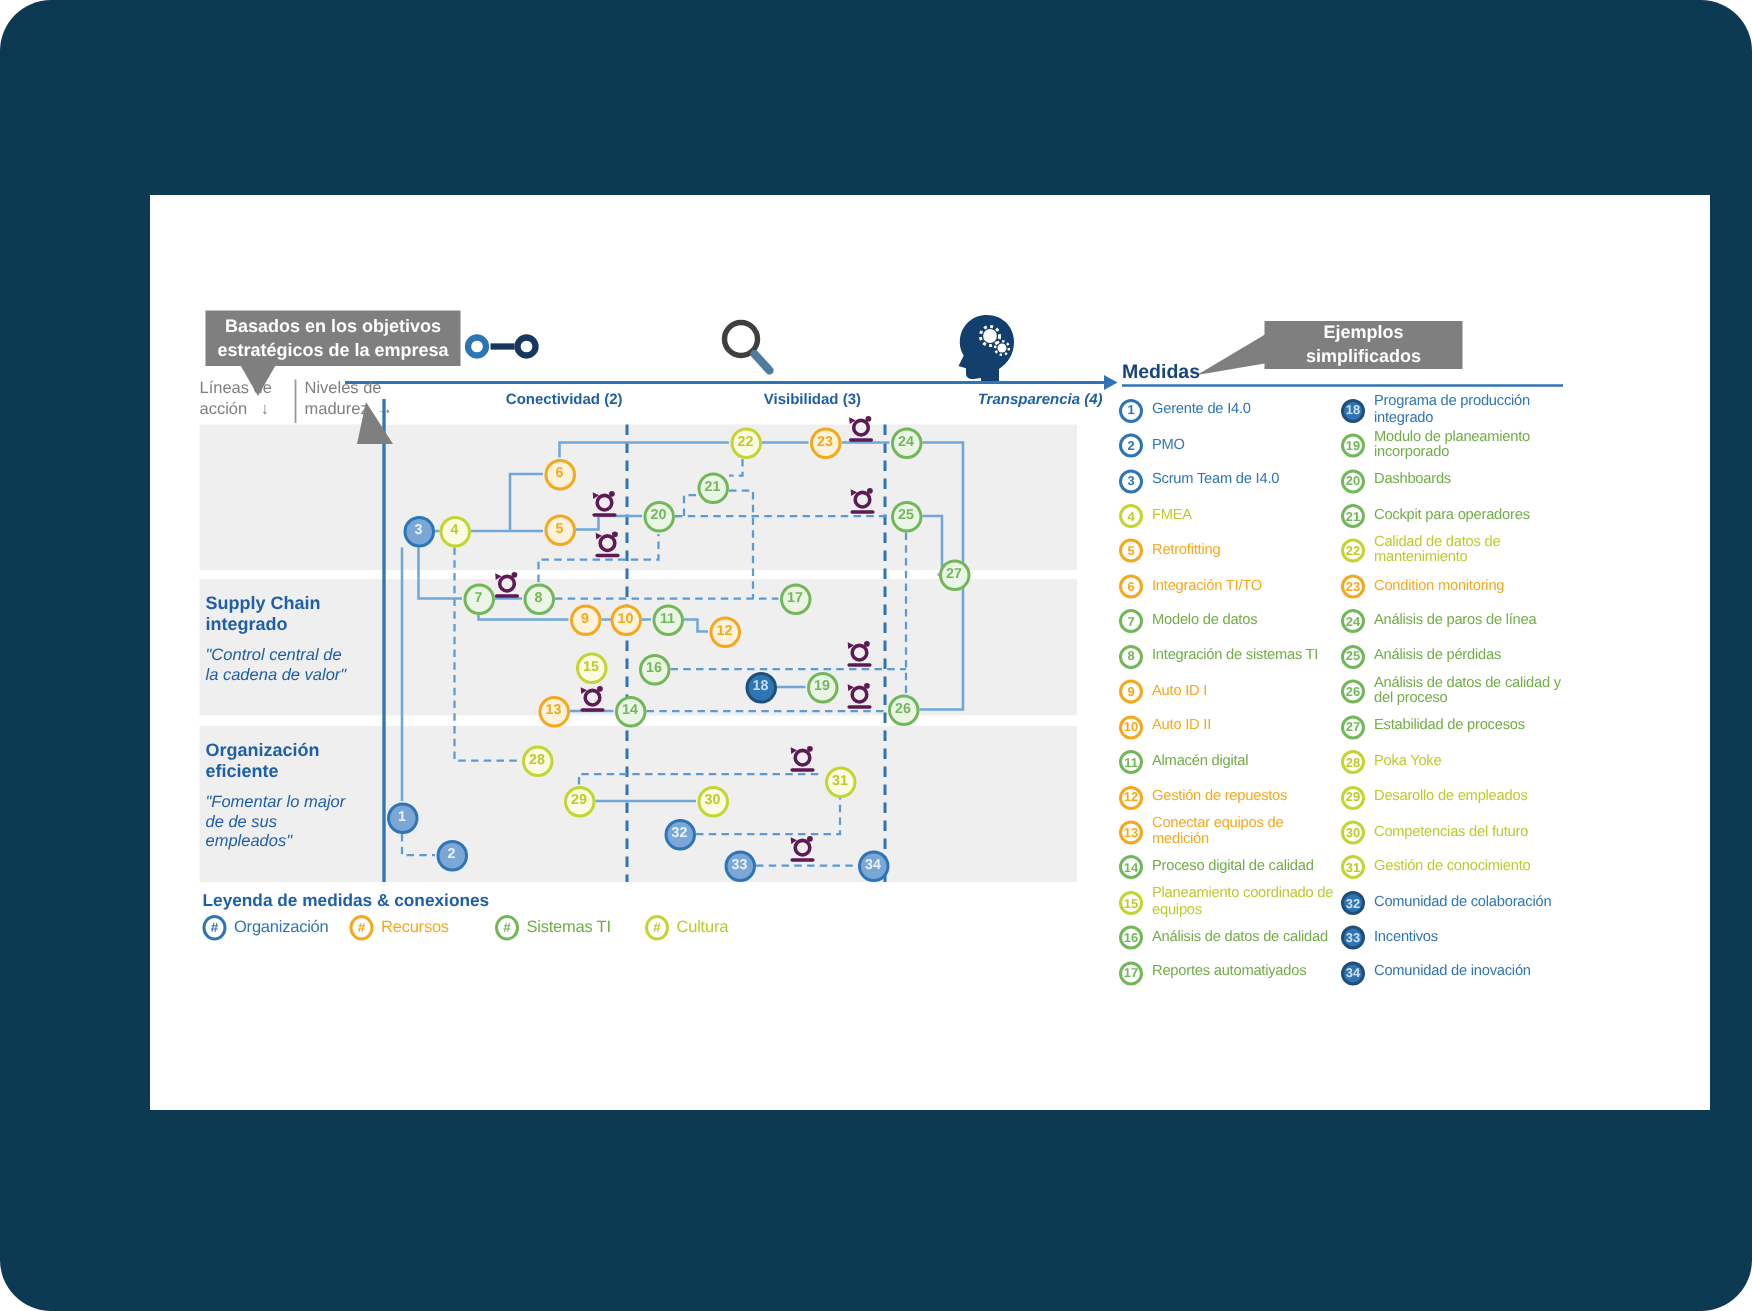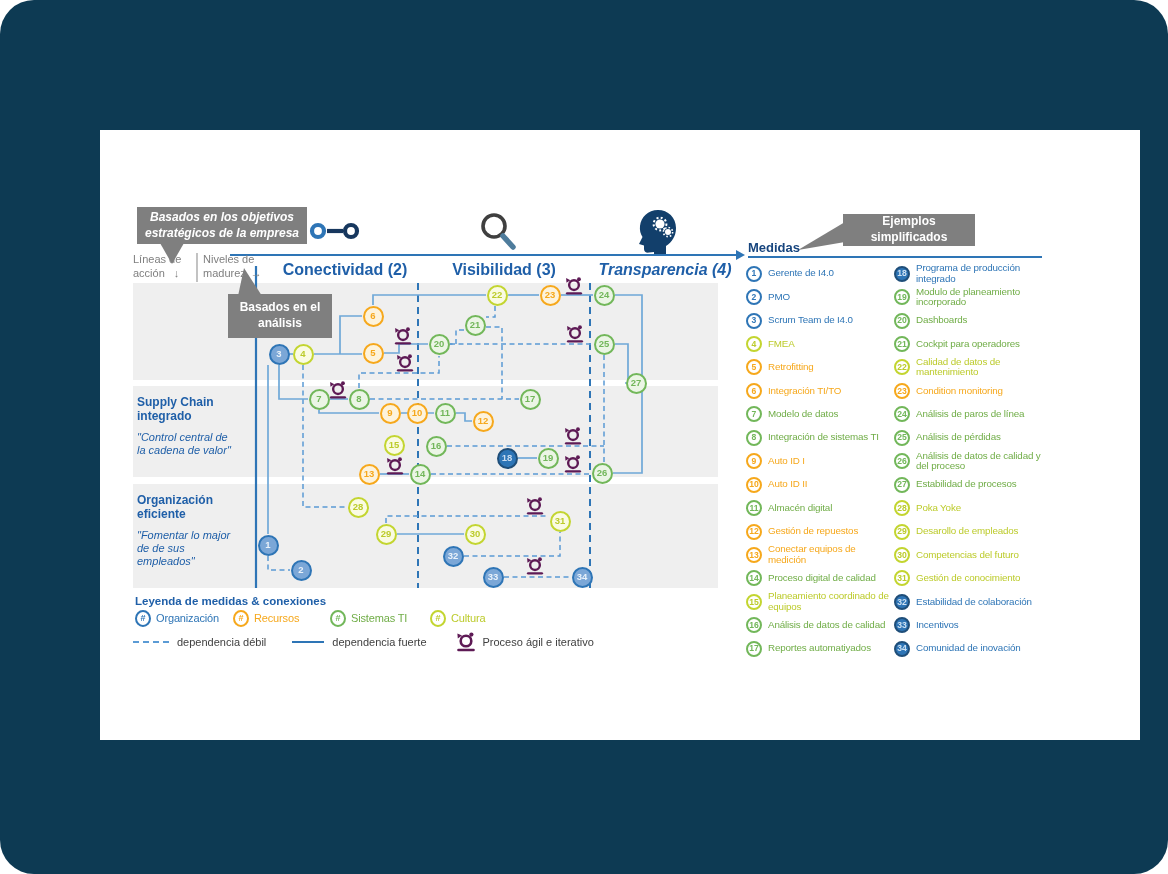--- a/index.html
+++ b/index.html
@@ -15,21 +15,21 @@
         border:2.4px solid;display:flex;align-items:center;justify-content:center;
         font-size:9.5px;font-weight:bold;z-index:3;line-height:1;}
   .node.org{background:#7ba7d7;border-color:#2e75b6;color:#eaf2fa;}
   .node.org18{background:#2e75b6;border-color:#1f4e79;color:#c9dcf0;}
   .node.rec{background:#fdf3dc;border-color:#f6a81c;color:#f6a81c;}
   .node.sys{background:#ebf5e5;border-color:#72b75a;color:#72b75a;}
   .node.cul{background:#fafbe3;border-color:#c3d530;color:#bccb2b;}
   .callout{position:absolute;background:#7f7f7f;color:#ffffff;font-weight:bold;font-size:12px;
            display:flex;align-items:center;justify-content:center;text-align:center;
            line-height:1.3;z-index:4;padding:2px 6px;box-sizing:border-box;}
-  .colhead{position:absolute;color:#1f5fa8;font-weight:bold;font-size:16px;text-align:center;z-index:4;}
+  .colhead{position:absolute;color:#1f5fa8;font-weight:bold;font-size:10px;text-align:right;z-index:4;}
   .axislabel{position:absolute;color:#7f7f7f;font-size:11px;line-height:1.25;z-index:4;}
   .rowlabel{position:absolute;width:96px;z-index:4;}
   .rowlabel .rt{color:#1f5fa8;font-weight:bold;font-size:12px;line-height:1.2;}
   .rowlabel .rq{color:#1f5fa8;font-style:italic;font-size:11px;line-height:1.18;margin-top:7px;}
   #medidas-title{position:absolute;left:748px;top:240px;color:#17457e;font-weight:bold;font-size:13px;z-index:4;}
   .m-col{position:absolute;top:262px;width:150px;display:flex;flex-direction:column;z-index:4;}
   #measures-col-a{left:746px;}
   #measures-col-b{left:894px;width:156px;}
   .m-row{height:23.45px;display:flex;align-items:center;}
   .m-circle{flex:0 0 16px;width:16px;height:16px;border-radius:50%;box-sizing:border-box;border:2.2px solid;
@@ -144,25 +144,22 @@
       <use href="#agile" xlink:href="#agile" x="327" y="379" width="22" height="22"></use>
       <use href="#agile" xlink:href="#agile" x="384" y="455" width="22" height="22"></use>
       <use href="#agile" xlink:href="#agile" x="563" y="275" width="22" height="22"></use>
       <use href="#agile" xlink:href="#agile" x="564" y="323" width="22" height="22"></use>
       <use href="#agile" xlink:href="#agile" x="562" y="425" width="22" height="22"></use>
       <use href="#agile" xlink:href="#agile" x="562" y="453" width="22" height="22"></use>
       <use href="#agile" xlink:href="#agile" x="524" y="495" width="22" height="22"></use>
       <use href="#agile" xlink:href="#agile" x="524" y="555" width="22" height="22"></use>
     </svg>
 
-  <div class="callout" style="left:137px;top:207px;width:170px;height:37px;font-style:italic;">
+  <div class="callout" style="left:137px;top:207px;width:170px;height:37px;">
     <span>Basados en los objetivos estratégicos de la empresa</span>
-  </div>
-  <div class="callout" style="left:228px;top:294px;width:104px;height:44px;">
-    <span>Basados en el análisis</span>
   </div>
   <div class="callout" style="left:843px;top:214px;width:132px;height:32px;">
     <span>Ejemplos simplificados</span>
   </div>
 
   <div class="axislabel" style="left:133px;top:253px;">
     <span>Líneas de</span><br>
     <span>acción</span>
     <span style="margin-left:6px;">↓</span>
   </div>
@@ -308,21 +305,21 @@
       <div class="m-row">
         <span class="m-circle cul">30</span>
         <span class="m-label cul-t">Competencias del futuro</span>
       </div>
       <div class="m-row">
         <span class="m-circle cul">31</span>
         <span class="m-label cul-t">Gestión de conocimiento</span>
       </div>
       <div class="m-row">
         <span class="m-circle org solid">32</span>
-        <span class="m-label org-t">Estabilidad de colaboración</span>
+        <span class="m-label org-t">Comunidad de colaboración</span>
       </div>
       <div class="m-row">
         <span class="m-circle org solid">33</span>
         <span class="m-label org-t">Incentivos</span>
       </div>
       <div class="m-row">
         <span class="m-circle org solid">34</span>
         <span class="m-label org-t">Comunidad de inovación</span>
       </div>
     </div>
@@ -339,30 +336,20 @@
       </div>
       <div class="leg-chip" style="left: 330px;">
         <span class="leg-circle m-circle sys" style="margin: 0px 5px 0px 0px;">#</span>
         <span class="leg-label m-label sys-t" style="font-size: 11px;">Sistemas TI</span>
       </div>
       <div class="leg-chip" style="left: 430px;">
         <span class="leg-circle m-circle cul" style="margin: 0px 5px 0px 0px;">#</span>
         <span class="leg-label m-label cul-t" style="font-size: 11px;">Cultura</span>
       </div>
     </div>
-  <div id="legend-row2">
-    <span class="dash-sample"></span>
-    <span>dependencia débil</span>
-    <span class="solid-sample"></span>
-    <span>dependencia fuerte</span>
-    <svg id="legend-agile-svg" width="26" height="26" viewBox="-13 -13 26 26">
-        <use href="#agile" x="-12" y="-12" width="24" height="24"></use>
-      </svg>
-    <span>Proceso ágil e iterativo</span>
-  </div>
 <div class="node org" style="left: 257.5px; top: 534.5px;">1</div>
     <div class="node org" style="left: 290.5px; top: 559.5px;">2</div>
     <div class="node org" style="left: 268.5px; top: 343.5px;">3</div>
     <div class="node cul" style="left: 292.5px; top: 343.5px;">4</div>
     <div class="node rec" style="left: 362.5px; top: 342.5px;">5</div>
     <div class="node rec" style="left: 362.5px; top: 305.5px;">6</div>
     <div class="node sys" style="left: 308.5px; top: 388.5px;">7</div>
     <div class="node sys" style="left: 348.5px; top: 388.5px;">8</div>
     <div class="node rec" style="left: 379.5px; top: 402.5px;">9</div>
     <div class="node rec" style="left: 406.5px; top: 402.5px;">10</div>

